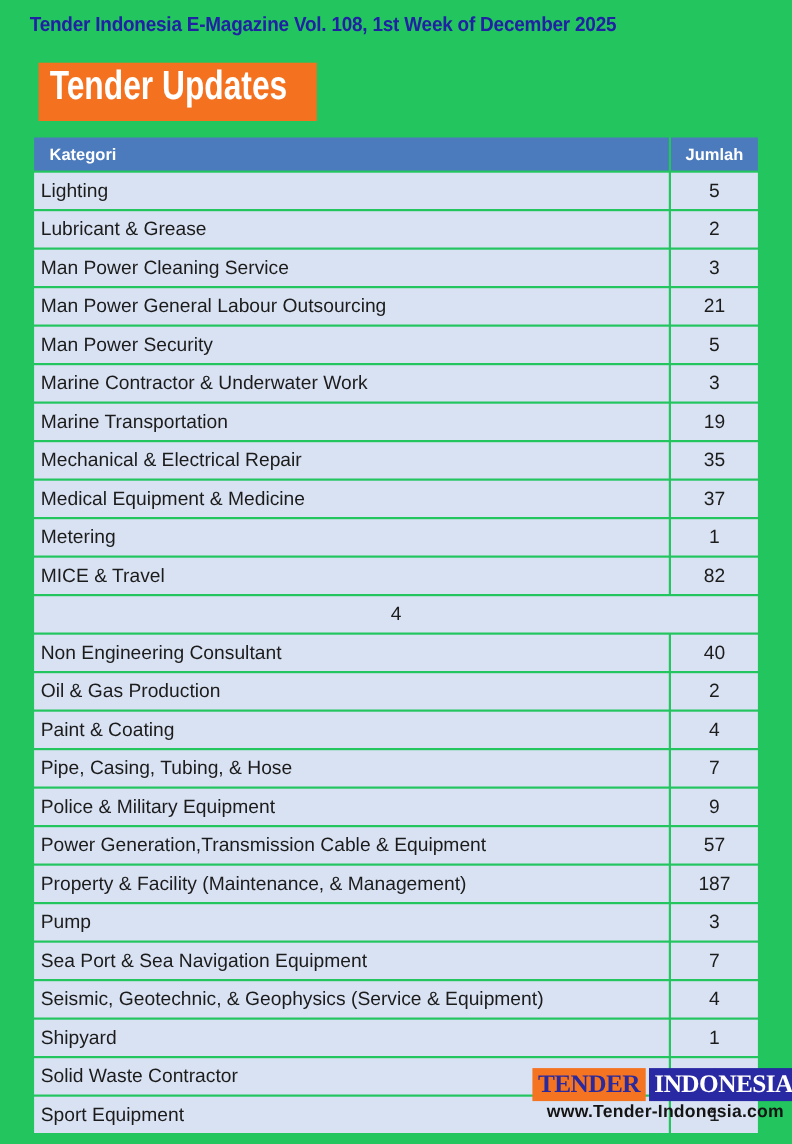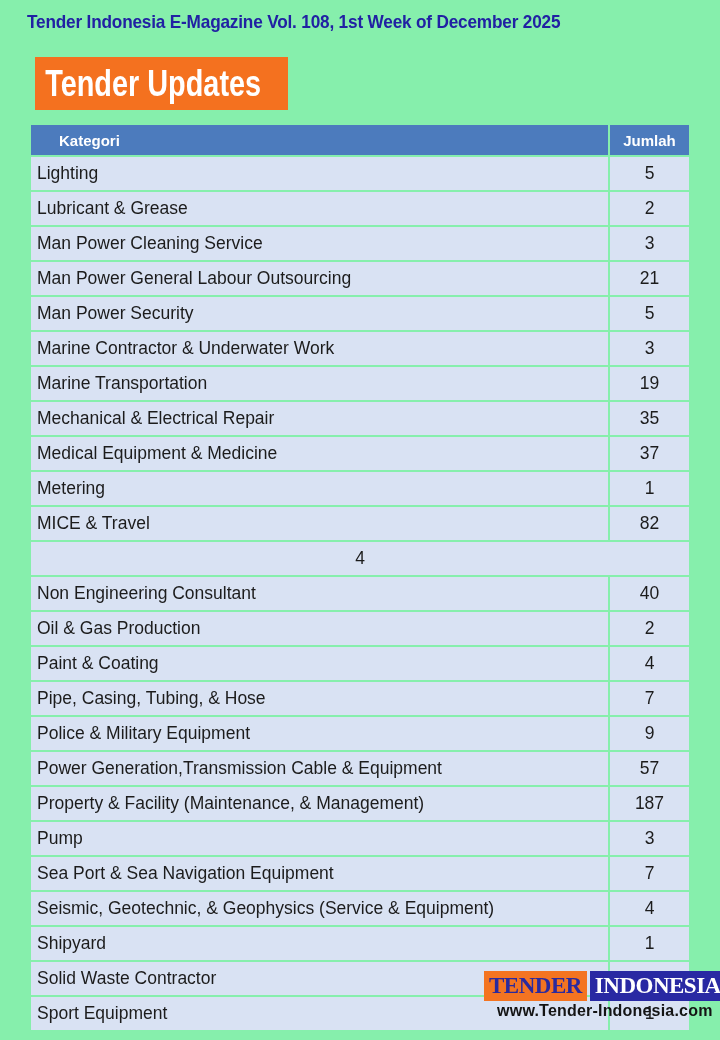--- a/index.html
+++ b/index.html
@@ -1,20 +1,20 @@
 <!DOCTYPE html>
 <html><head>
 <meta charset="utf-8">
 <style>
   html, body { margin: 0; padding: 0; background: #ffffff; }
   .page {
     position: relative;
     width: 720px;
     height: 1040px;
-    background: #86efac;
+    background: #22c55e;
     overflow: hidden;
     font-family: "Liberation Sans", sans-serif;
   }
 
   
   .page-title {
     position: absolute;
     left: 27px;
     top: 11px;
     color: #2121A3;
@@ -28,21 +28,21 @@
 
   
   .banner {
     position: absolute;
     left: 35px;
     top: 57px;
     width: 253px;
     height: 53px;
     background: #F4711F;
     display: flex;
-    align-items: center;
+    align-items: flex-start;
   }
   .banner .banner-label {
     color: #ffffff;
     font-weight: bold;
     font-size: 37px;
     padding-left: 13px;
     white-space: nowrap;
     transform: scaleX(0.78);
     transform-origin: left center;
   }
@@ -61,21 +61,21 @@
     margin-bottom: 2px;
   }
   .thead .cell {
     background: #4C7BBD;
     color: #ffffff;
     font-weight: bold;
     font-size: 15px;
     display: flex;
     align-items: center;
   }
-  .cell.cat { flex: 0 0 577px; padding-left: 28px; box-sizing: border-box; }
+  .cell.cat { flex: 0 0 577px; padding-left: 14px; box-sizing: border-box; }
   .cell.num { flex: 1 1 auto; justify-content: center; padding-left: 0; }
 
   .trow {
     display: flex;
     column-gap: 2px;
     height: 33px;
     margin-bottom: 2px;
   }
   .trow:last-child { margin-bottom: 12px; }
   .trow .cell {

